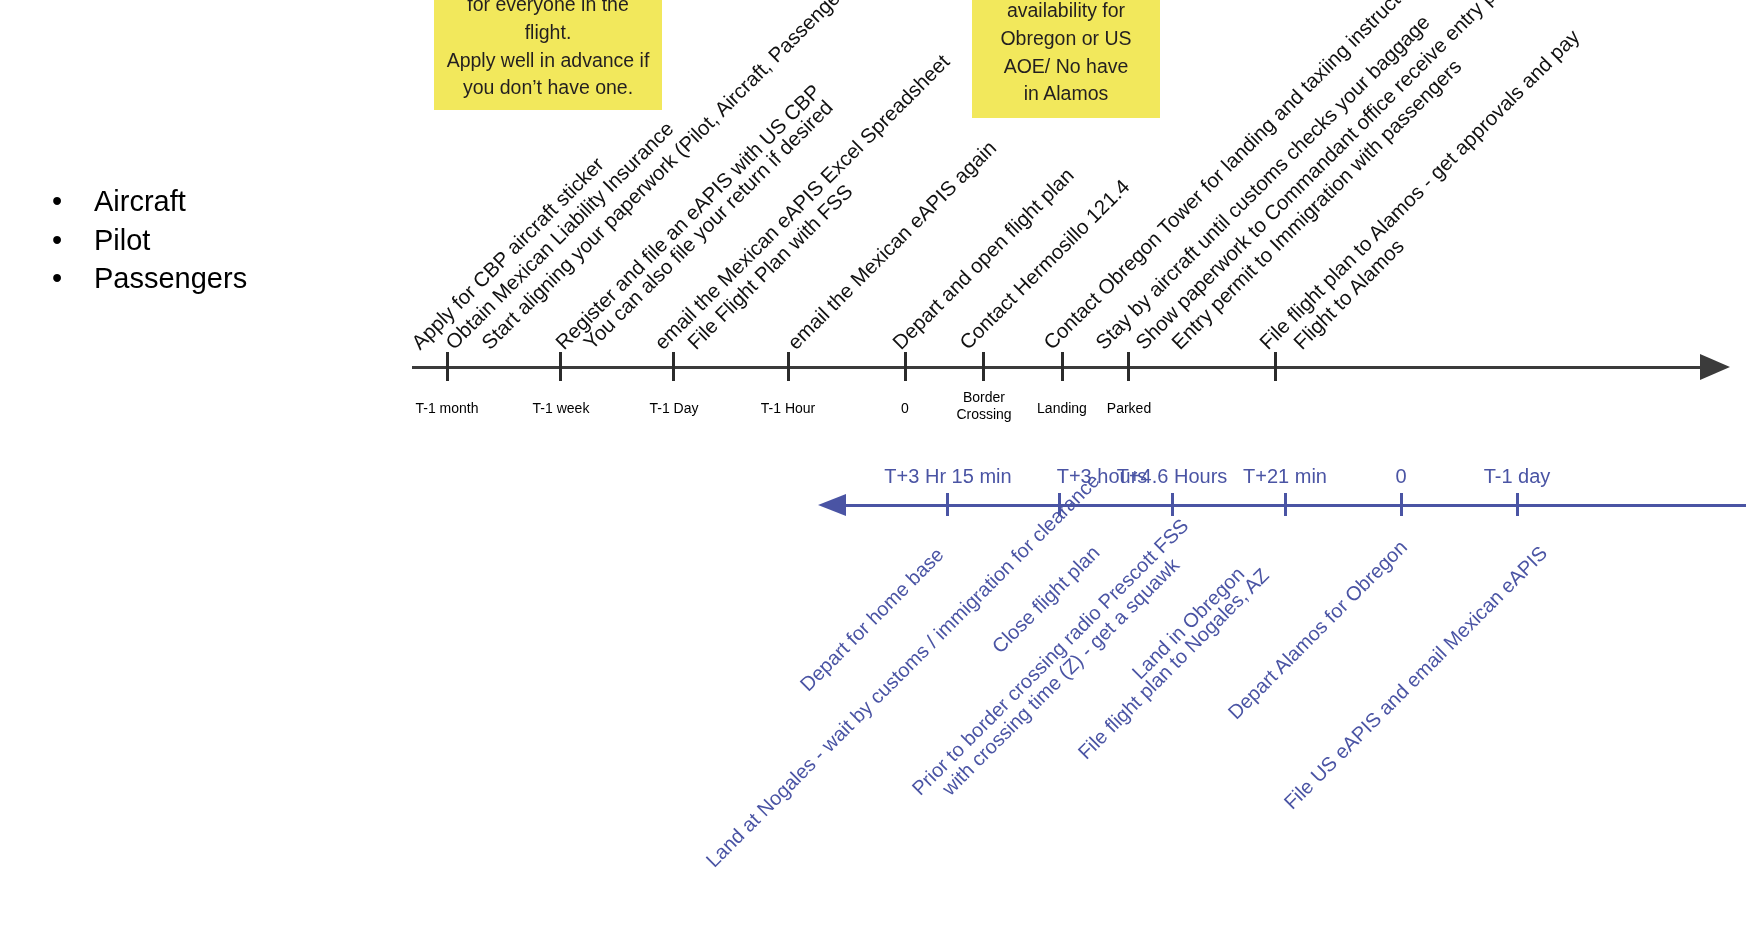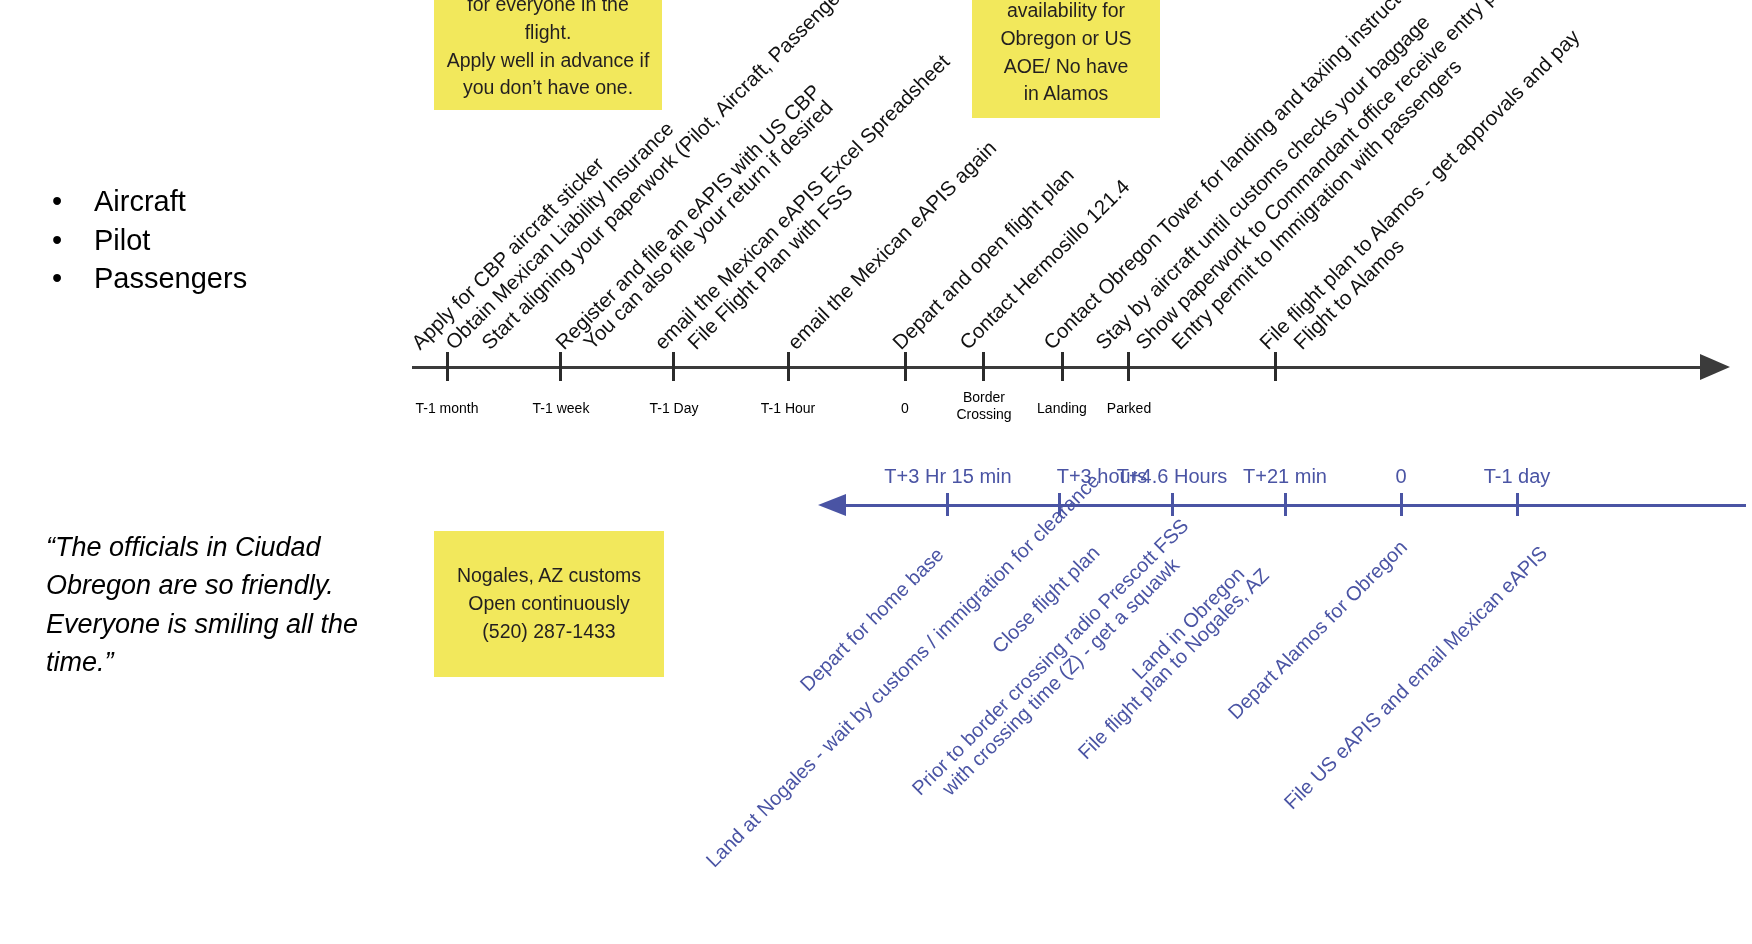--- a/index.html
+++ b/index.html
@@ -104,48 +104,40 @@
         <span class="bullet">•</span>
         <span>Pilot</span>
       </li>
       <li>
         <span class="bullet">•</span>
         <span>Passengers</span>
       </li>
     </ul>
   </div>
 
-  <div class="quote-block">“The officials in Ciudad Obregon are so friendly.  Everyone is smiling all the time.”</div>
 
   <div class="callout" id="callout-passports">
     <div>
 
       <div>for everyone in the flight.</div>
       <div>Apply well in advance if</div>
       <div>you don’t have one.</div>
     </div>
   </div>
 
   <div class="callout" id="callout-fuel">
     <div>
 
       <div>availability for</div>
       <div>Obregon or US</div>
       <div>AOE/ No have</div>
       <div>in Alamos</div>
     </div>
   </div>
 
-  <div class="callout" id="callout-nogales">
-    <div>
-      <div>Nogales, AZ customs</div>
-      <div>Open continuously</div>
-      <div>(520) 287-1433</div>
-    </div>
-  </div>
 
   <div class="tl-black">
     <div class="axis-line" id="black-axis"></div>
     <div class="arrow-right"></div>
 
     <div class="tick-black" style="left:446px;"></div>
     <div class="tick-black" style="left:559px;"></div>
     <div class="tick-black" style="left:672px;"></div>
     <div class="tick-black" style="left:787px;"></div>
     <div class="tick-black" style="left:904px;"></div>

